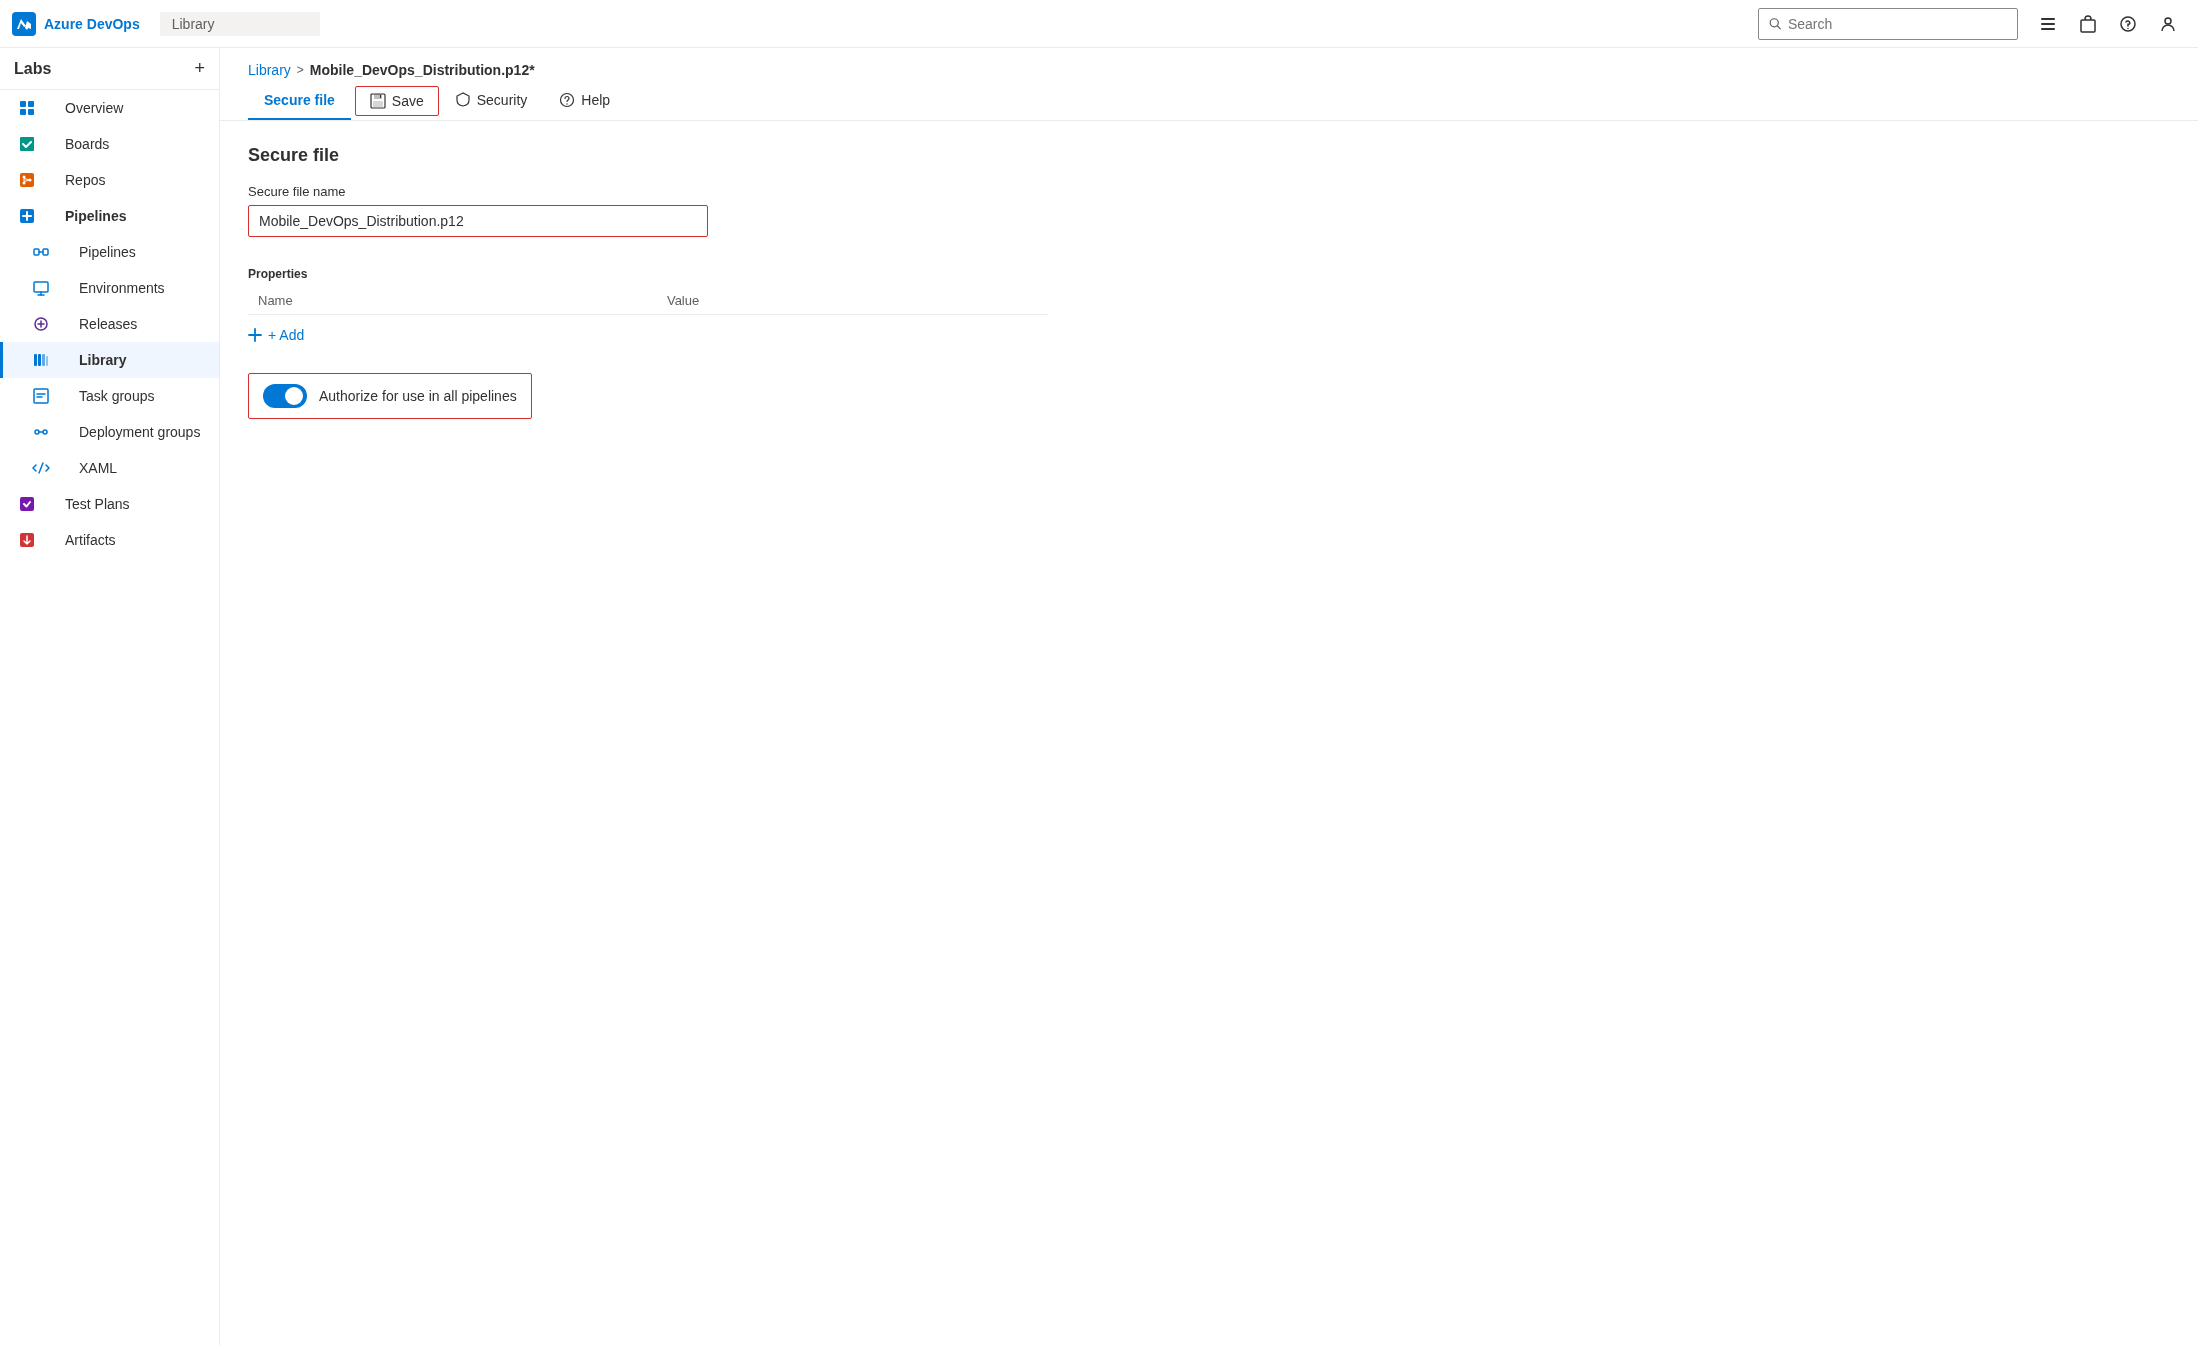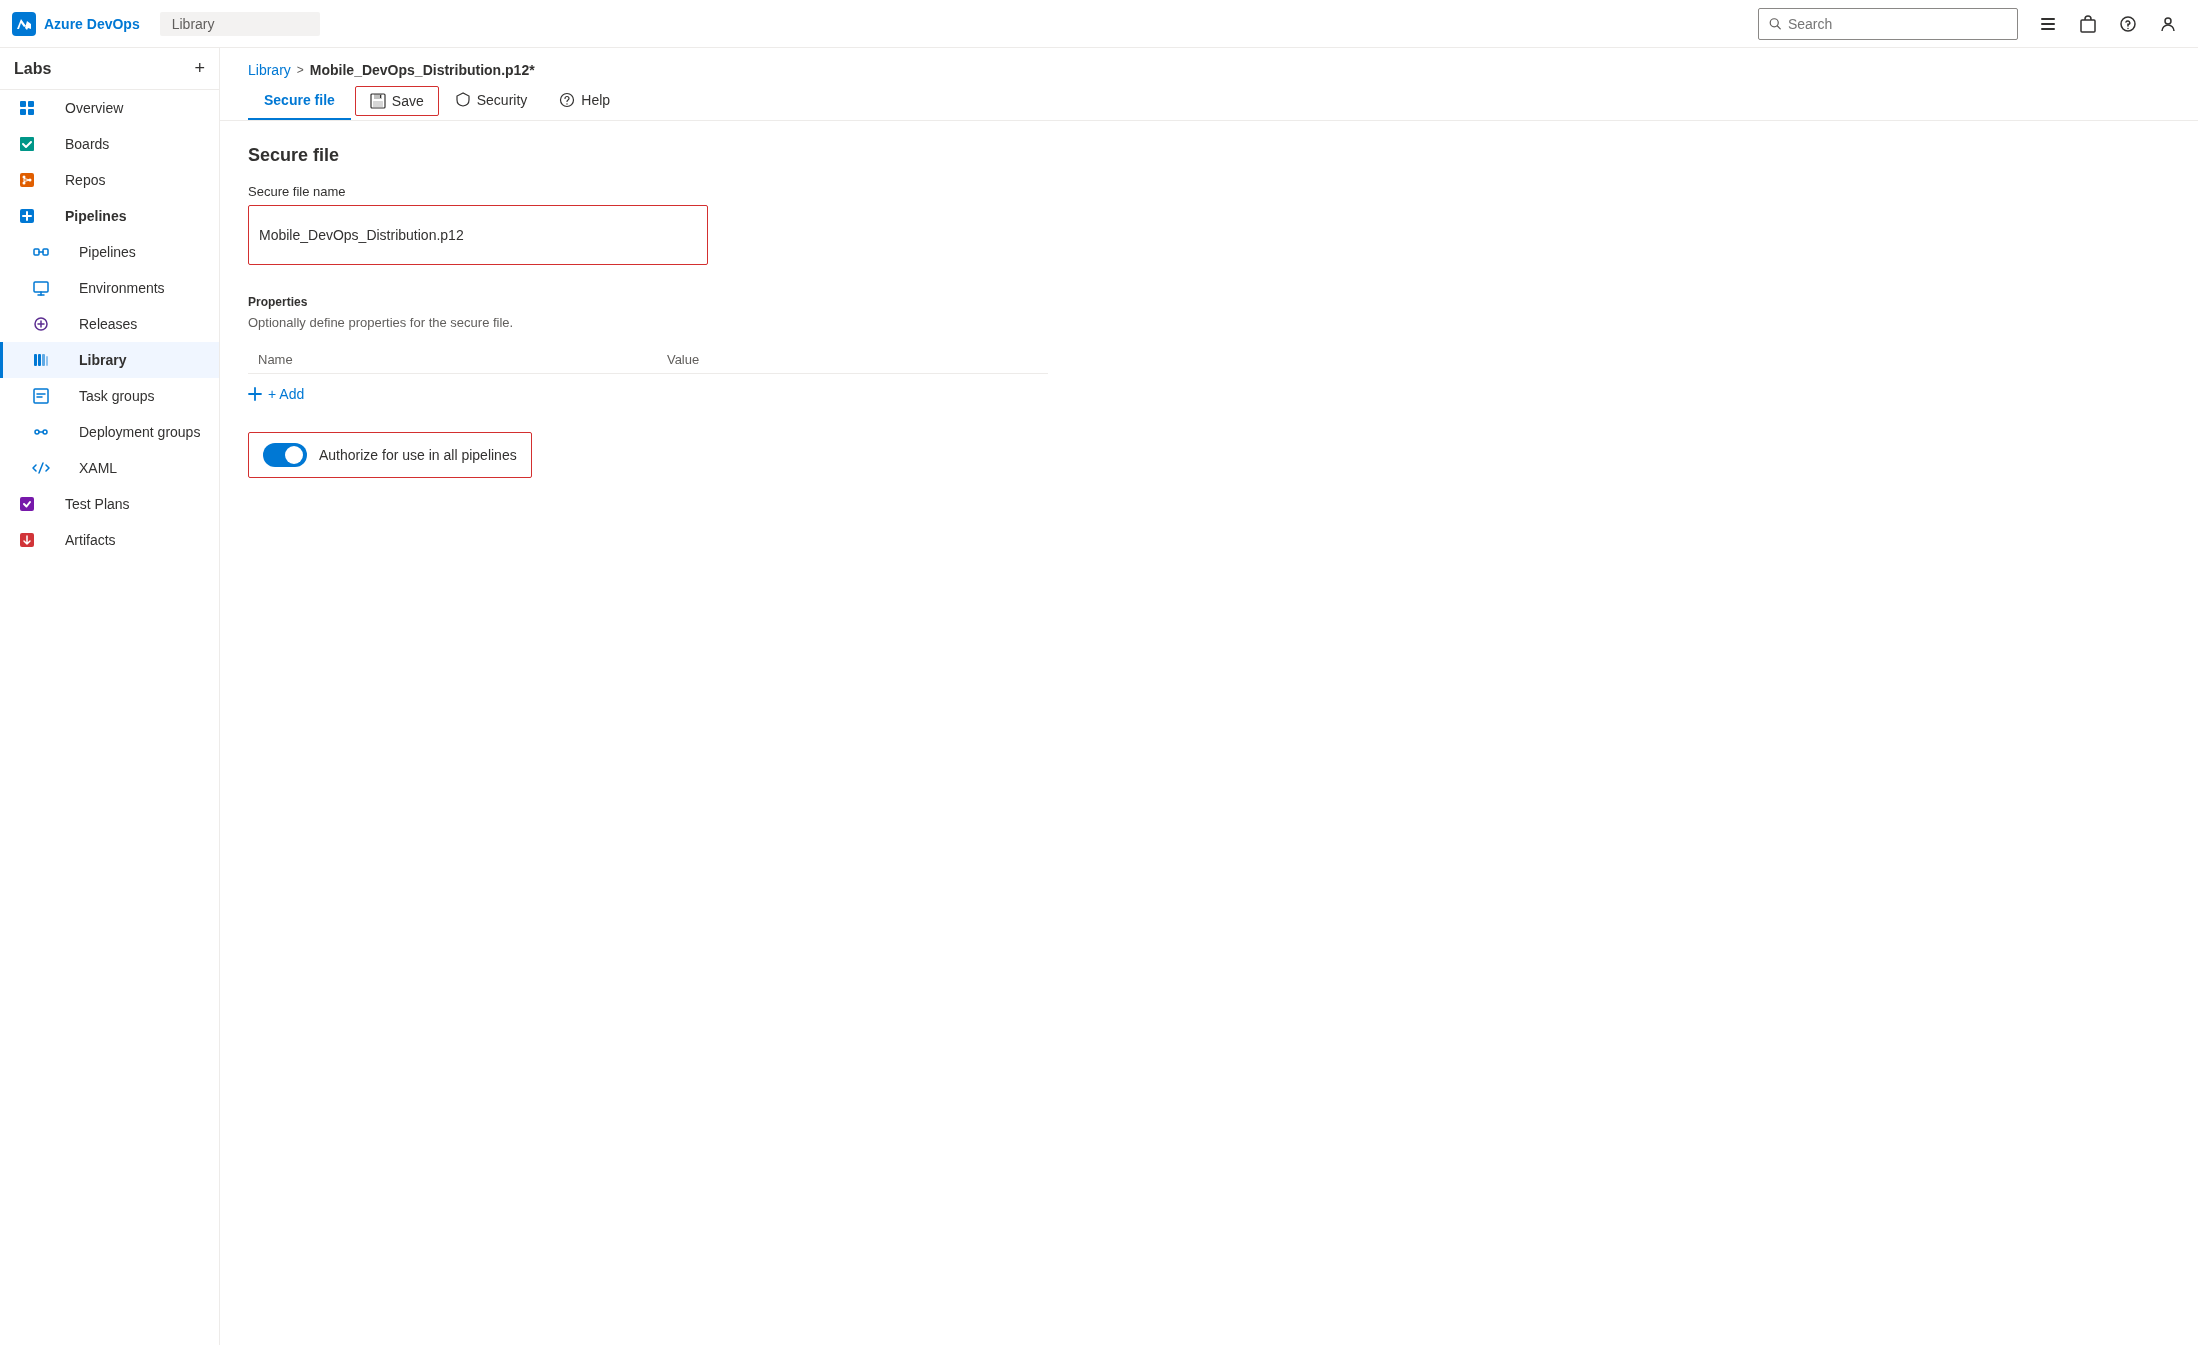--- a/index.html
+++ b/index.html
@@ -82,21 +82,21 @@
       background: #fff; cursor: pointer; font-size: 14px; color: #323130; border-radius: 2px; margin-left: 4px;
     }
     .tab-security { display: flex; align-items: center; gap: 6px; }
     .tab-help { display: flex; align-items: flex-end; gap: 6px; }
 
     
     .content { padding: 24px 28px; }
     .section-title { font-size: 18px; font-weight: 600; margin-bottom: 18px; }
     .field-label { font-size: 13px; color: #323130; margin-bottom: 6px; }
     .field-input {
-      display: block; width: 100%; max-width: 460px; padding: 21px 10px; border: 1.5px solid #d32f2f;
+      display: block; width: 100%; max-width: 460px; padding: 7px 10px; border: 1.5px solid #d32f2f;
       border-radius: 2px; font-size: 14px; color: #323130; outline: none;
     }
 
     .subsection-title { font-size: 12px; font-weight: 600; margin-top: 30px; margin-bottom: 6px; }
     .subsection-desc { font-size: 13px; color: #605e5c; margin-bottom: 16px; }
 
     .props-table { width: 100%; max-width: 800px; border-collapse: collapse; margin-bottom: 8px; }
     .props-table th { text-align: left; font-weight: 400; color: #605e5c; font-size: 13px; padding: 6px 10px; border-bottom: 1px solid #edebe9; }
 
     .add-link { display: inline-flex; align-items: center; gap: 6px; color: #0078d4; cursor: pointer; font-size: 14px; margin-top: 4px; }
@@ -365,21 +365,20 @@
     <div class="content">
 
       <div>
         <div class="section-title">Secure file</div>
 
         <div class="field-label">Secure file name</div>
         <input class="field-input" type="text" value="Mobile_DevOps_Distribution.p12" style="">
 
         
         <div class="subsection-title">Properties</div>
-        <div class="subsection-desc">Optionally define properties for the secure file.</div>
 
         <table class="props-table">
           <thead>
             <tr>
               <th>Name</th>
               <th>Value</th>
             </tr>
           </thead>
           <tbody>
           </tbody>

